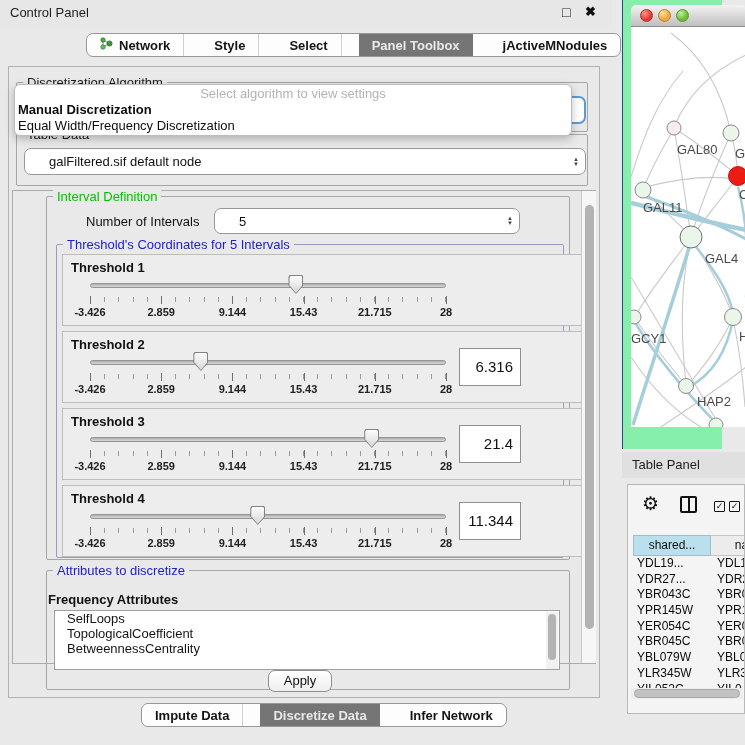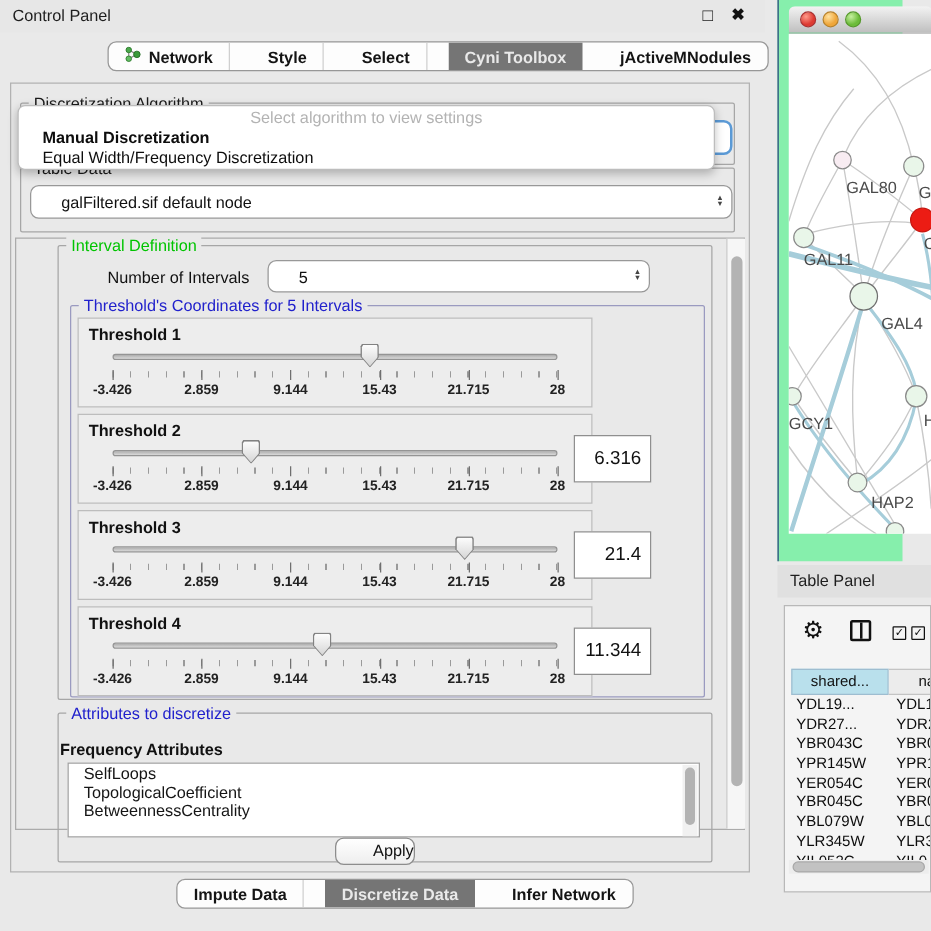--- a/index.html
+++ b/index.html
@@ -40,21 +40,21 @@
   
   .algo-group { left:16px; top:82px; width:572px; height:50px; }
   .algo-combo { position:absolute; left:22px; top:96px; width:564px; height:28px; background:#ffffff;
     border:2px solid #5b9ad6; border-radius:7px; z-index:5; }
 
   
   .popup { left:14px; top:84px; width:558px; height:52px; background:#ffffff;
     border:1px solid #bdbdbd; border-radius:6px; box-shadow:0 3px 8px rgba(0,0,0,.25);
     z-index:60; overflow:hidden; }
   .popup-prompt { height:17px; line-height:17px; text-align:center; color:#b3b3b3; font-size:13px; }
-  .popup-item { height:16px; line-height:16px; padding-left:19px; font-size:13px; color:#0d0d0d; }
+  .popup-item { height:16px; line-height:16px; padding-left:3px; font-size:13px; color:#0d0d0d; }
   .popup-item.bold { font-weight:bold; }
 
   
   .td-group { left:16px; top:134px; width:572px; height:52px; }
   .combo { position:absolute; background:#ffffff; border:1px solid #989898; border-radius:7px;
     display:flex; align-items:center; font-size:13px; color:#111; }
   .combo .combo-label { padding-left:24px; flex:1; }
   .combo .stepper { width:18px; display:flex; flex-direction:column; align-items:center; color:#444; }
   .combo .stepper span { font-size:6px; line-height:5px; }
   .td-combo { left:24px; top:148px; width:562px; height:27px; }
@@ -64,21 +64,21 @@
     background:#e9e9e9; overflow:hidden; }
   .vscroll { left:581px; top:191px; width:15px; height:472px; background:#f6f6f6; border-left:1px solid #c9c9c9; z-index:20;}
   .vscroll .thumb { position:absolute; left:3px; top:14px; width:9px; height:424px; border-radius:5px; background:#b3b3b3; }
 
   
   .interval-group { left:46px; top:196px; width:524px; height:364px; }
   .num-label { left:86px; top:214px; font-size:13px; font-weight:normal; color:#111; }
   .num-combo { left:214px; top:208px; width:306px; height:26px; }
   .thr-group { left:56px; top:244px; width:508px; height:314px; border-color:#9a9ac0; }
 
-  .thr-box { position:absolute; left:62px; width:412px; height:72px; background:#ededed; border:1px solid #bdbdbd; }
+  .thr-box { position:absolute; left:62px; width:532px; height:72px; background:#ededed; border:1px solid #bdbdbd; }
   .thr-label { position:absolute; left:8px; top:5px; font-size:13px; font-weight:bold; color:#111; }
   .slider { position:absolute; left:26px; top:18px; width:358px; height:52px; }
   .track { position:absolute; left:1px; right:1px; top:10px; height:5px; border-radius:3px;
     background:linear-gradient(#adadad,#d9d9d9); border:1px solid #949494; }
   .thumb-wrap { position:absolute; left:1px; top:2px; width:356px; height:20px; }
   .sl-thumb { position:absolute; top:0; width:15px; height:19px; margin-left:-7px;
     clip-path:polygon(8% 0, 92% 0, 100% 10%, 100% 55%, 50% 100%, 0 55%, 0 10%); background:#828282; }
   .sl-thumb::after { content:""; position:absolute; inset:1px;
     clip-path:polygon(8% 0, 92% 0, 100% 10%, 100% 55%, 50% 100%, 0 55%, 0 10%);
     background:linear-gradient(#fdfdfd,#d6d6d6); }
@@ -93,21 +93,21 @@
   
   .attr-group { left:46px; top:570px; width:524px; height:120px; }
   .attr-header { left:48px; top:592px; font-size:13px; font-weight:bold; color:#111; }
   .attr-list { left:54px; top:610px; width:506px; height:60px; background:#ffffff; border:1px solid #a0a0a0; overflow:hidden; }
   .attr-item { height:15px; line-height:15px; padding-left:12px; font-size:13px; color:#151515; }
   .attr-scroll { position:absolute; right:1px; top:1px; width:12px; height:58px; background:#f1f1f1; }
   .attr-scroll .thumb { position:absolute; left:2px; top:2px; width:8px; height:46px; border-radius:4px; background:#b3b3b3; }
 
   
   .apply-btn { left:268px; top:670px; width:64px; height:22px; background:linear-gradient(#ffffff,#eeeeee);
-    border:1px solid #8d8d8d; border-radius:7px; font-size:13px; color:#111; text-align:right; line-height:20px; }
+    border:1px solid #8d8d8d; border-radius:7px; font-size:13px; color:#111; text-align:center; line-height:20px; }
 
   
   .bottom-tabstrip { left:141px; top:703px; }
 
   
   .net-window { left:622px; top:0; width:100px; height:449px; background:#86efac; border-left:1px solid #28477e; }
   .net-titlebar { position:absolute; left:8px; top:5px; width:115px; height:22px;
     border-radius:5px 5px 0 0; background:linear-gradient(#f3f3f3,#bfbfbf); border-bottom:1px solid #8e8e8e;
     display:flex; align-items:center; padding-left:9px; }
   .tl { width:13px; height:13px; border-radius:50%; margin-right:5px; }
@@ -157,21 +157,21 @@
     </span>
     <span>Network</span>
   </div>
   <div class="tab">
       <span>Style</span>
     </div>
   <div class="tab">
       <span>Select</span>
     </div>
   <div class="tab selected">
-      <span>Cyni Toolbox</span>
+      <span>Panel Toolbox</span>
     </div>
   <div class="tab">
       <span>jActiveMNodules</span>
     </div>
 </div>
 
 <div class="abs outer-panel"></div>
 
 <div class="group algo-group">
   <span class="group-title gt-black">Discretization Algorithm</span>

